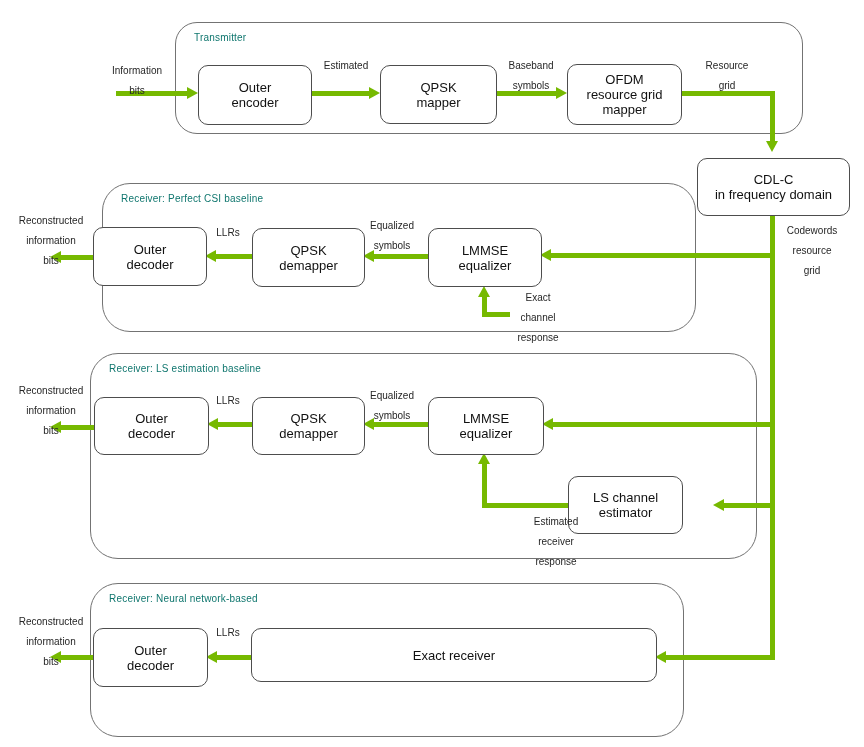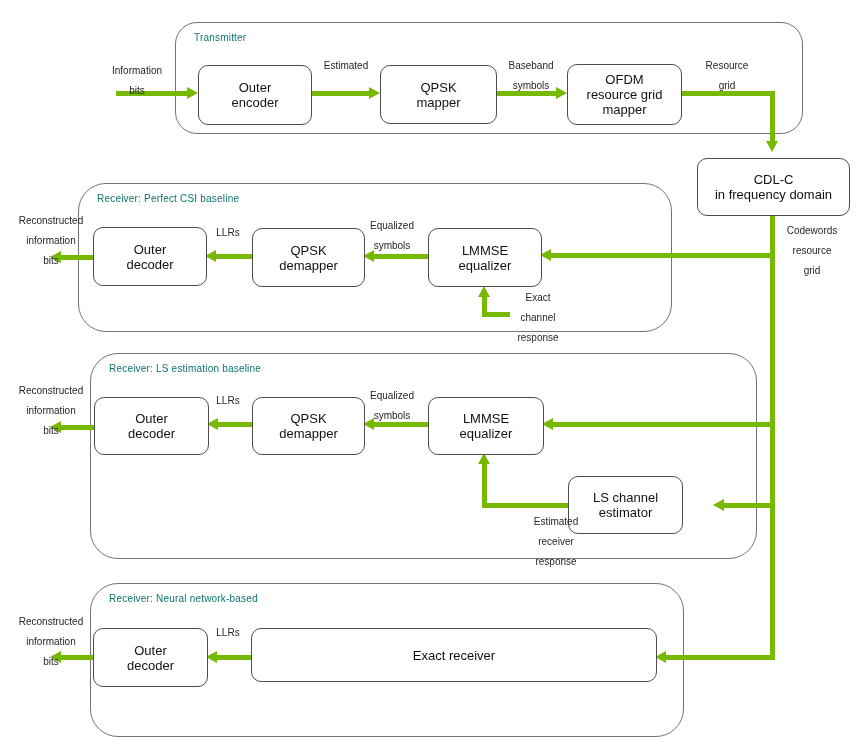--- a/index.html
+++ b/index.html
@@ -40,21 +40,21 @@
 </style>
 </head>
 <body>
 
 <div id="canvas">
 
   <div class="container" style="left:175px;top:22px;width:626px;height:110px;border-radius:22px;">
     <div class="container-title">Transmitter</div>
   </div>
 
-  <div class="container" style="left:78px;top:183px;width:592px;height:147px;text-decoration:underline;">
+  <div class="container" style="left:102px;top:183px;width:592px;height:147px;text-decoration:underline;">
     <div class="container-title">Receiver: Perfect CSI baseline</div>
   </div>
 
   <div class="container" style="left:90px;top:583px;width:592px;height:152px;">
     <div class="container-title">Receiver: Neural network-based</div>
   </div>
 
   <div class="container" style="left:90px;top:353px;width:665px;height:204px;">
     <div class="container-title">Receiver: LS estimation baseline</div>
   </div>

